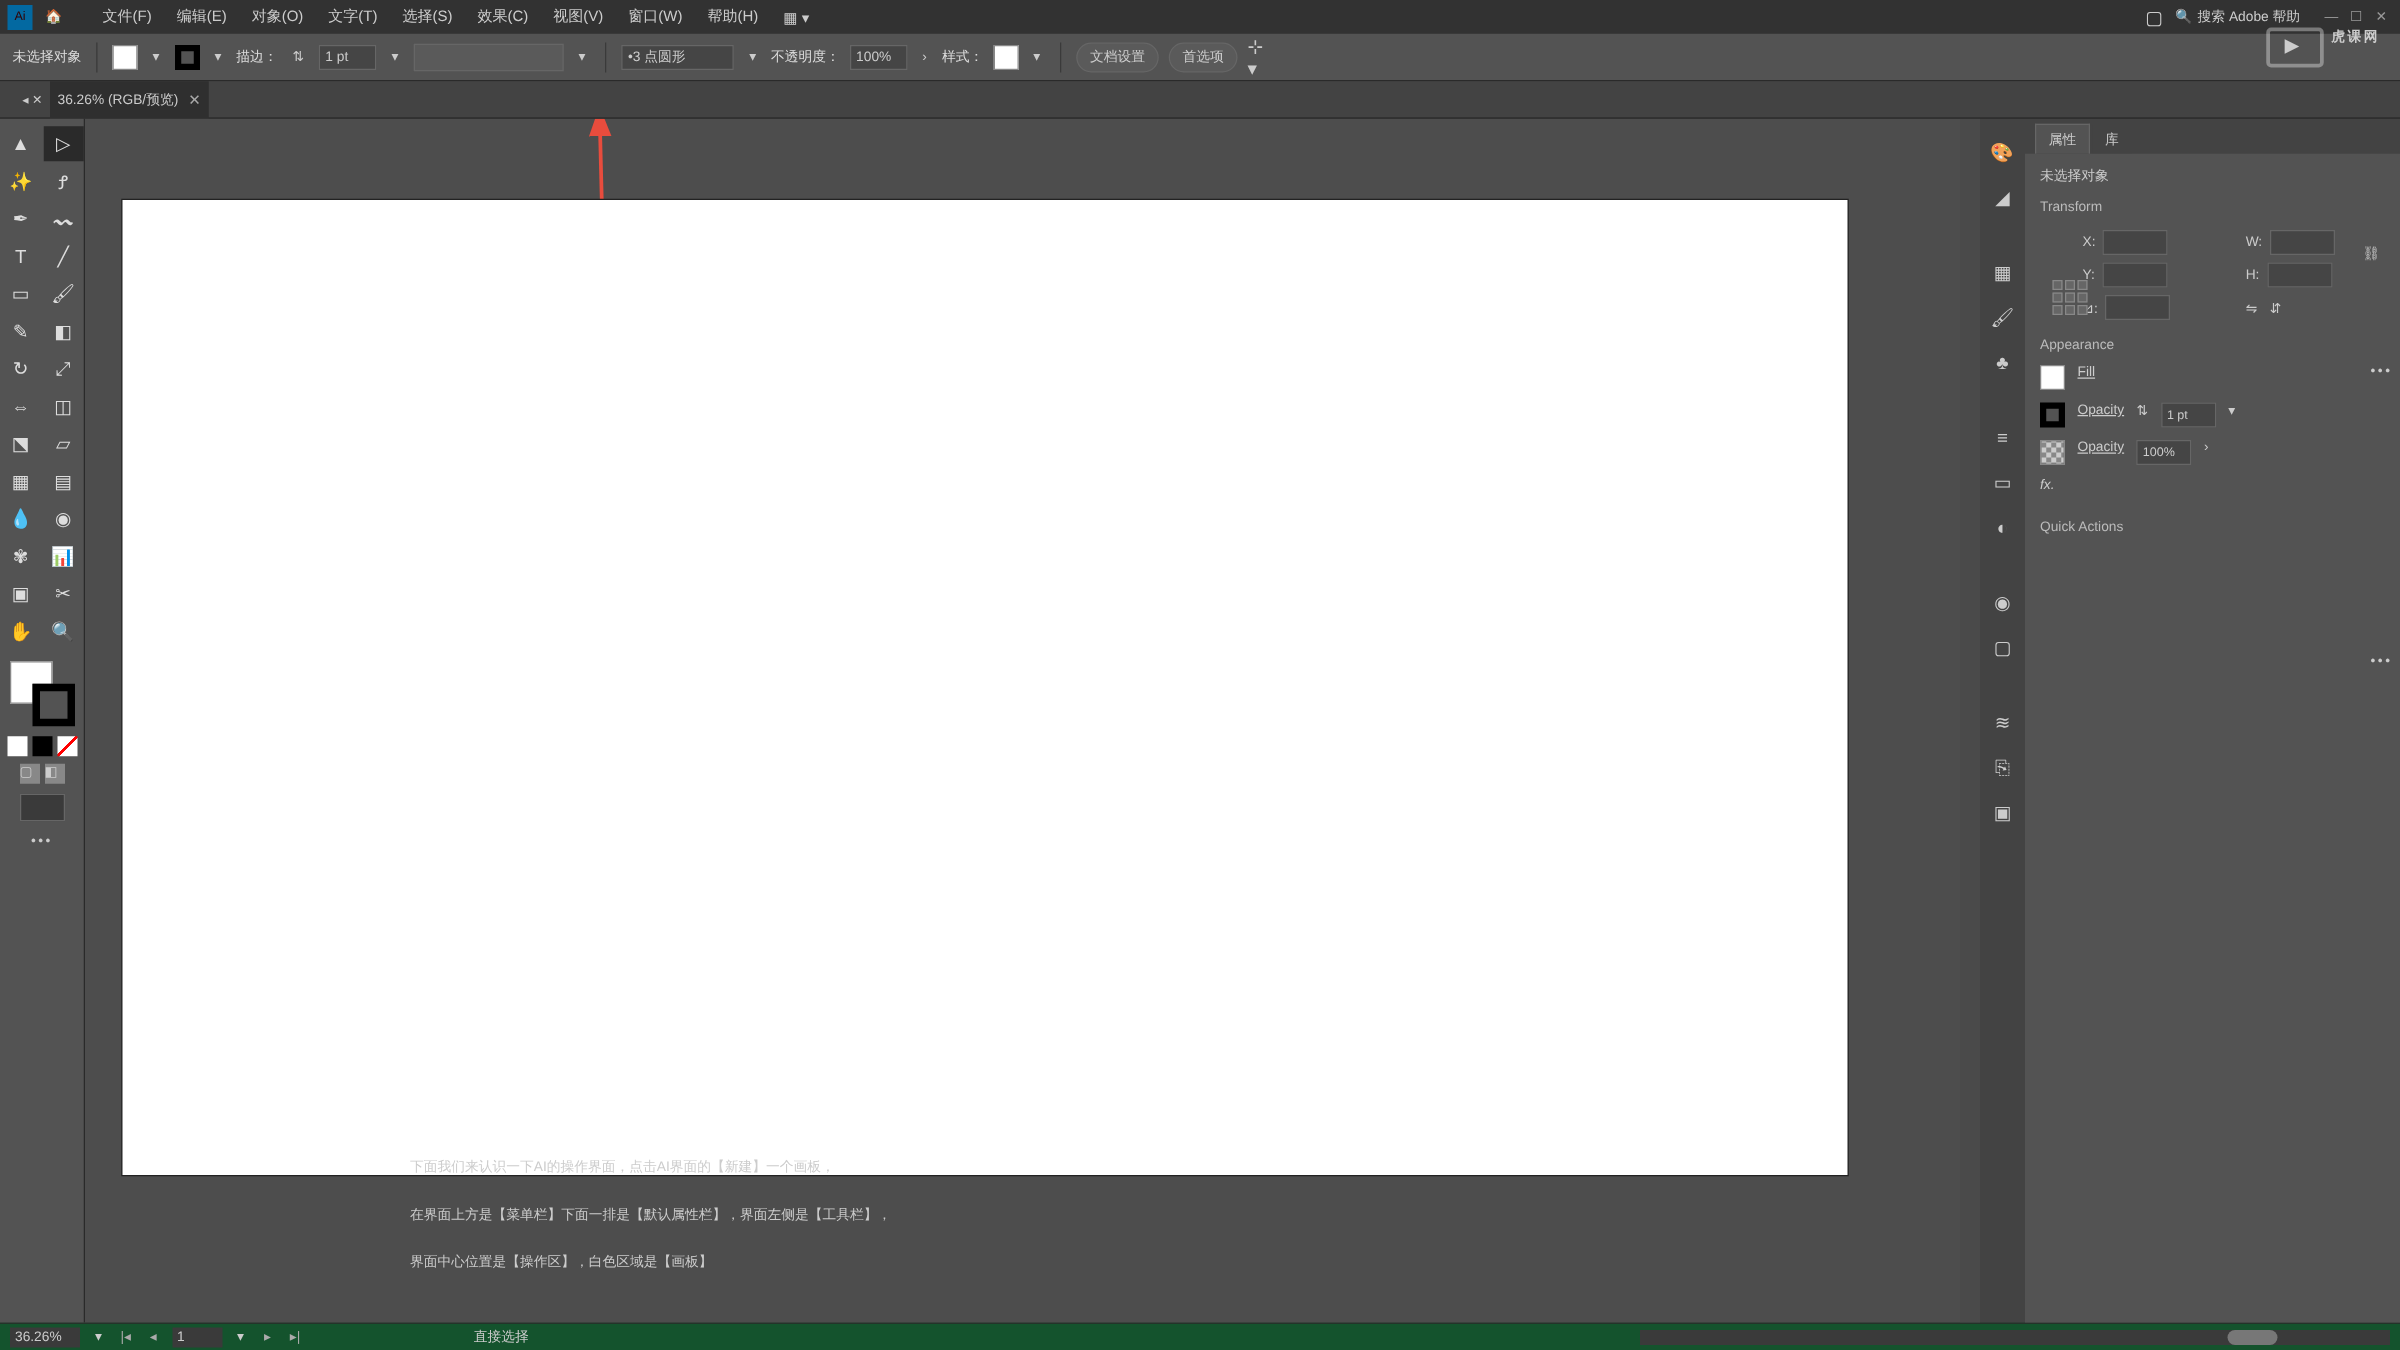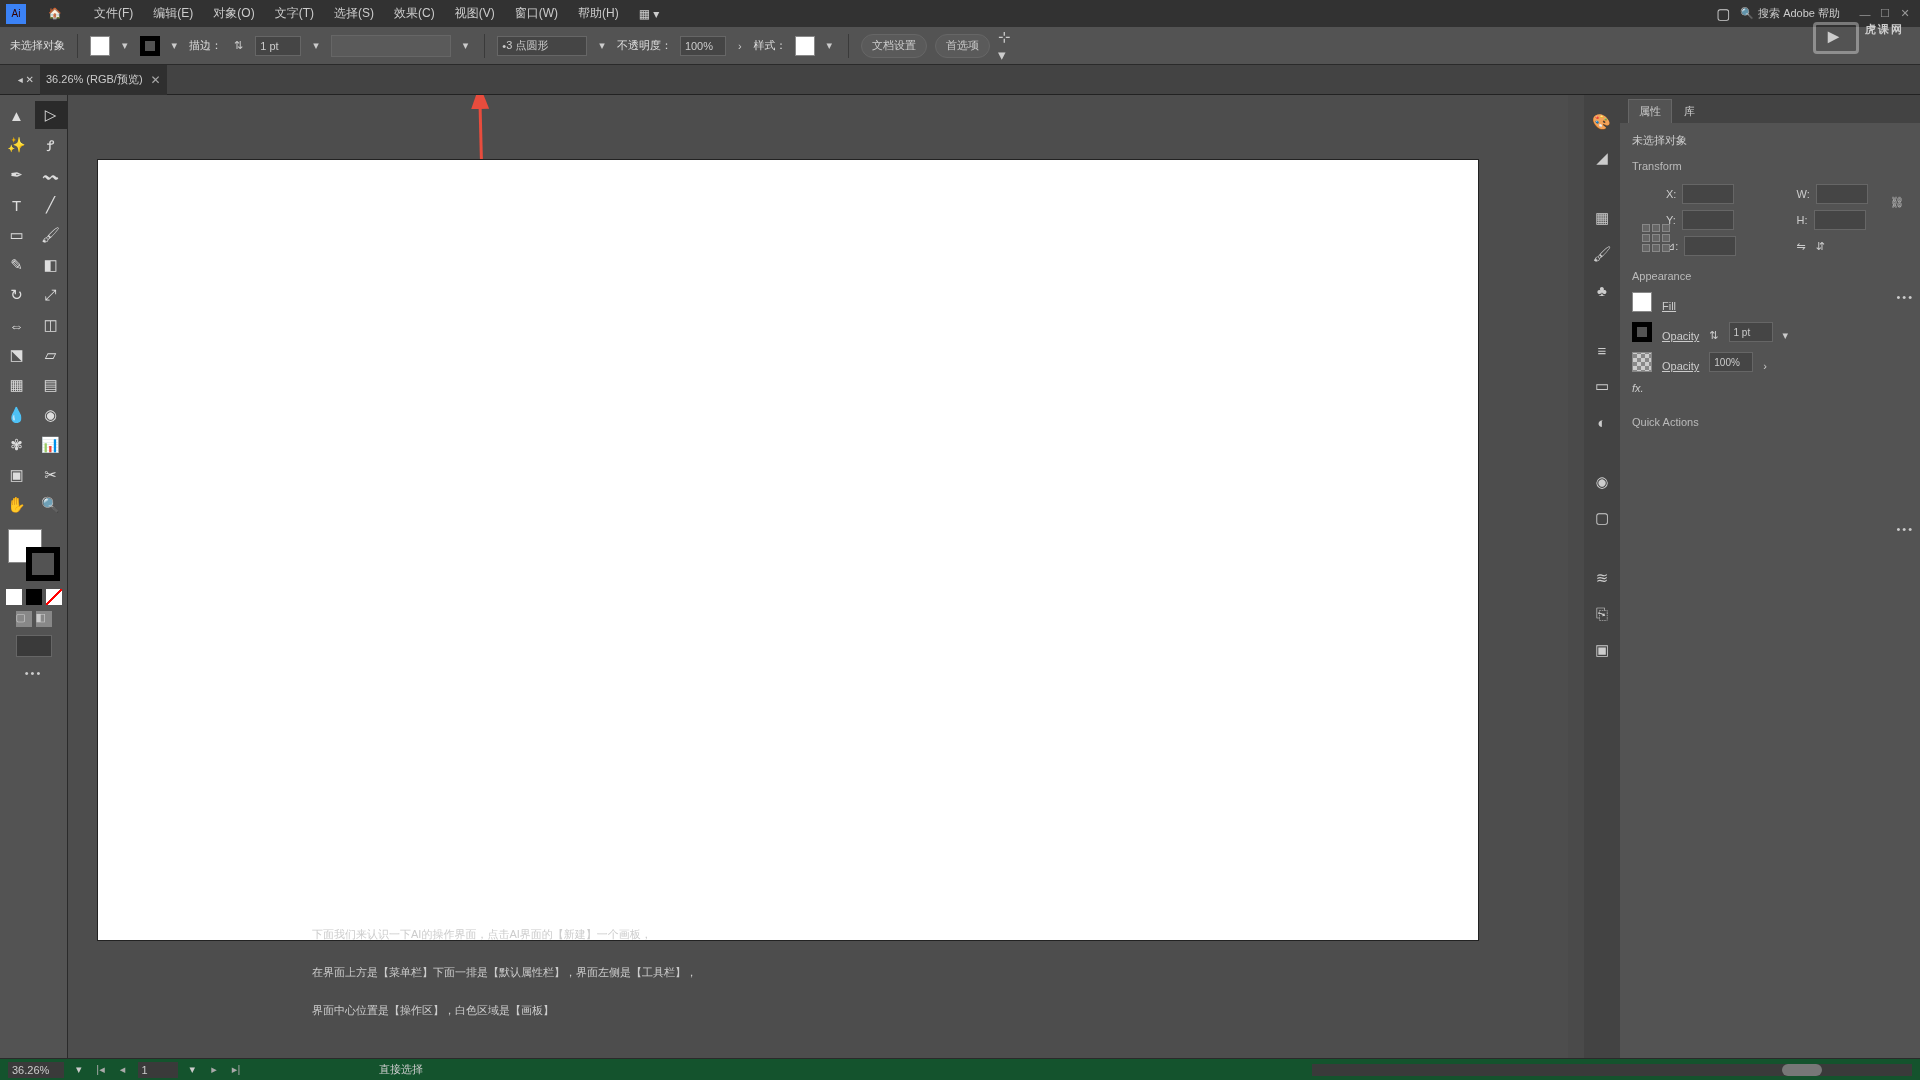--- a/index.html
+++ b/index.html
@@ -1,18 +1,18 @@
 <!DOCTYPE html>
 <html><head>
 <meta charset="utf-8">
 <style>
 *{margin:0;padding:0;box-sizing:border-box;font-family:"Microsoft YaHei",sans-serif;font-size:11px;color:#ccc}
 body{background:#323232;width:1920px;height:1080px;overflow:hidden;position:relative}
 .menubar{height:27px;background:#323232;display:flex;align-items:center;padding:0 6px;gap:0}
-.ai-logo{width:20px;height:20px;background:#3b82f6;display:flex;align-items:center;justify-content:center;color:#330000;font-weight:normal;font-size:10px;margin-right:18px}
+.ai-logo{width:20px;height:20px;background:#0369a1;display:flex;align-items:center;justify-content:center;color:#330000;font-weight:normal;font-size:10px;margin-right:6px}
 .home-icon{width:22px;height:22px;display:flex;align-items:center;justify-content:center;cursor:pointer;margin-right:18px}
 .menu-item{padding:4px 10px;cursor:pointer;font-size:12px}
 .menu-spacer{flex:1}
 .menu-right{display:flex;gap:6px;align-items:center}
 .search-box{display:flex;align-items:center;gap:4px;color:#888}
 .win-controls{display:flex;gap:2px;margin-left:10px}
 .win-btn{width:18px;height:14px;display:flex;align-items:center;justify-content:center;color:#999}
 .propbar{height:38px;background:#535353;display:flex;align-items:center;padding:0 10px;gap:8px;border-bottom:1px solid #2a2a2a}
 .propbar .lbl{color:#ddd;font-size:11px}
 .swatch{width:20px;height:20px;border:1px solid #888}
@@ -30,36 +30,36 @@
 .tool{width:32px;height:28px;display:flex;align-items:center;justify-content:center;cursor:pointer;font-size:15px;color:#ddd}
 .tool.sel{background:#2a2a2a}
 .fillstroke{position:relative;width:56px;height:56px;margin-top:8px}
 .fillstroke .fill{position:absolute;left:2px;top:2px;width:34px;height:34px;background:#fff;border:1px solid #888}
 .fillstroke .stroke{position:absolute;right:2px;bottom:2px;width:34px;height:34px;background:#535353;border:6px solid #000}
 .color-row{display:flex;gap:4px;margin-top:6px}
 .color-sw{width:16px;height:16px}
 .dots{margin-top:10px;color:#ccc;letter-spacing:2px}
 .canvas-area{flex:1;background:#4d4d4d;position:relative;overflow:hidden}
 .artboard{position:absolute;left:30px;top:65px;width:1380px;height:780px;background:#fff;box-shadow:0 0 0 1px #222}
-.anno-text{position:absolute;left:244px;top:820px;color:#e84c3d;font-size:26px;line-height:38px;font-family:"Microsoft YaHei"}
+.anno-text{position:absolute;left:260px;top:820px;color:#e84c3d;font-size:26px;line-height:38px;font-family:"Microsoft YaHei"}
 .vscroll{position:absolute;right:0;top:0;width:16px;height:100%;background:#4a4a4a}
 .right-dock{width:36px;background:#434343;display:flex;flex-direction:column;align-items:center;gap:14px;padding-top:16px}
 .dock-ic{width:22px;height:22px;display:flex;align-items:center;justify-content:center;color:#ccc;font-size:15px}
 .panels{width:300px;background:#434343;display:flex;flex-direction:column}
 .panel-tabs{display:flex;height:28px;align-items:flex-end;padding-left:8px;gap:2px}
 .ptab{padding:4px 10px;background:#434343;color:#ccc;font-size:11px}
 .ptab.active{background:#535353;border:1px solid #666;border-bottom:none}
 .panel-body{background:#535353;flex:1;padding:10px 12px;display:flex;flex-direction:column;gap:8px;position:relative}
 .section-title{color:#bbb;font-size:11px;margin-top:4px}
 .transform-grid{display:grid;grid-template-columns:auto auto;gap:6px 20px;margin-left:34px;margin-top:4px}
 .tf-cell{display:flex;align-items:center;gap:6px}
 .tf-val{width:52px;height:20px;background:#454545;border:1px solid #666;color:#666;padding:0 4px;display:flex;align-items:center;font-size:10px}
 .ref-point{position:absolute;left:10px;top:44px;width:28px;height:28px;display:grid;grid-template-columns:repeat(3,1fr);grid-template-rows:repeat(3,1fr);gap:2px}
 .ref-point span{background:#666;border:1px solid #888}
-.appear-row{display:flex;align-items:flex-end;gap:10px;margin-top:2px}
+.appear-row{display:flex;align-items:flex-start;gap:10px;margin-top:2px}
 .appear-sw{width:20px;height:20px;border:1px solid #888}
 .link-under{text-decoration:underline}
 .more-icon{position:absolute;right:6px;color:#ccc;letter-spacing:2px}
 .statusbar{height:22px;background:#14532d;display:flex;align-items:center;padding:0 8px;gap:8px;border-top:1px solid #2a2a2a}
 .sb-field{width:56px;height:16px;background:#3a3a3a;display:flex;align-items:center;padding:0 4px}
 .nav-btn{width:14px;height:14px;display:flex;align-items:center;justify-content:center;color:#aaa;cursor:pointer}
 .watermark{position:absolute;right:16px;top:22px;color:rgba(255,255,255,.35);font-size:34px;font-weight:bold;letter-spacing:2px;display:flex;gap:6px;pointer-events:none}
 .watermark .box{width:46px;height:32px;border:3px solid rgba(255,255,255,.35);border-radius:4px;position:relative}
 .watermark .box:after{content:"▶";position:absolute;left:12px;top:3px;font-size:14px}
 </style>

